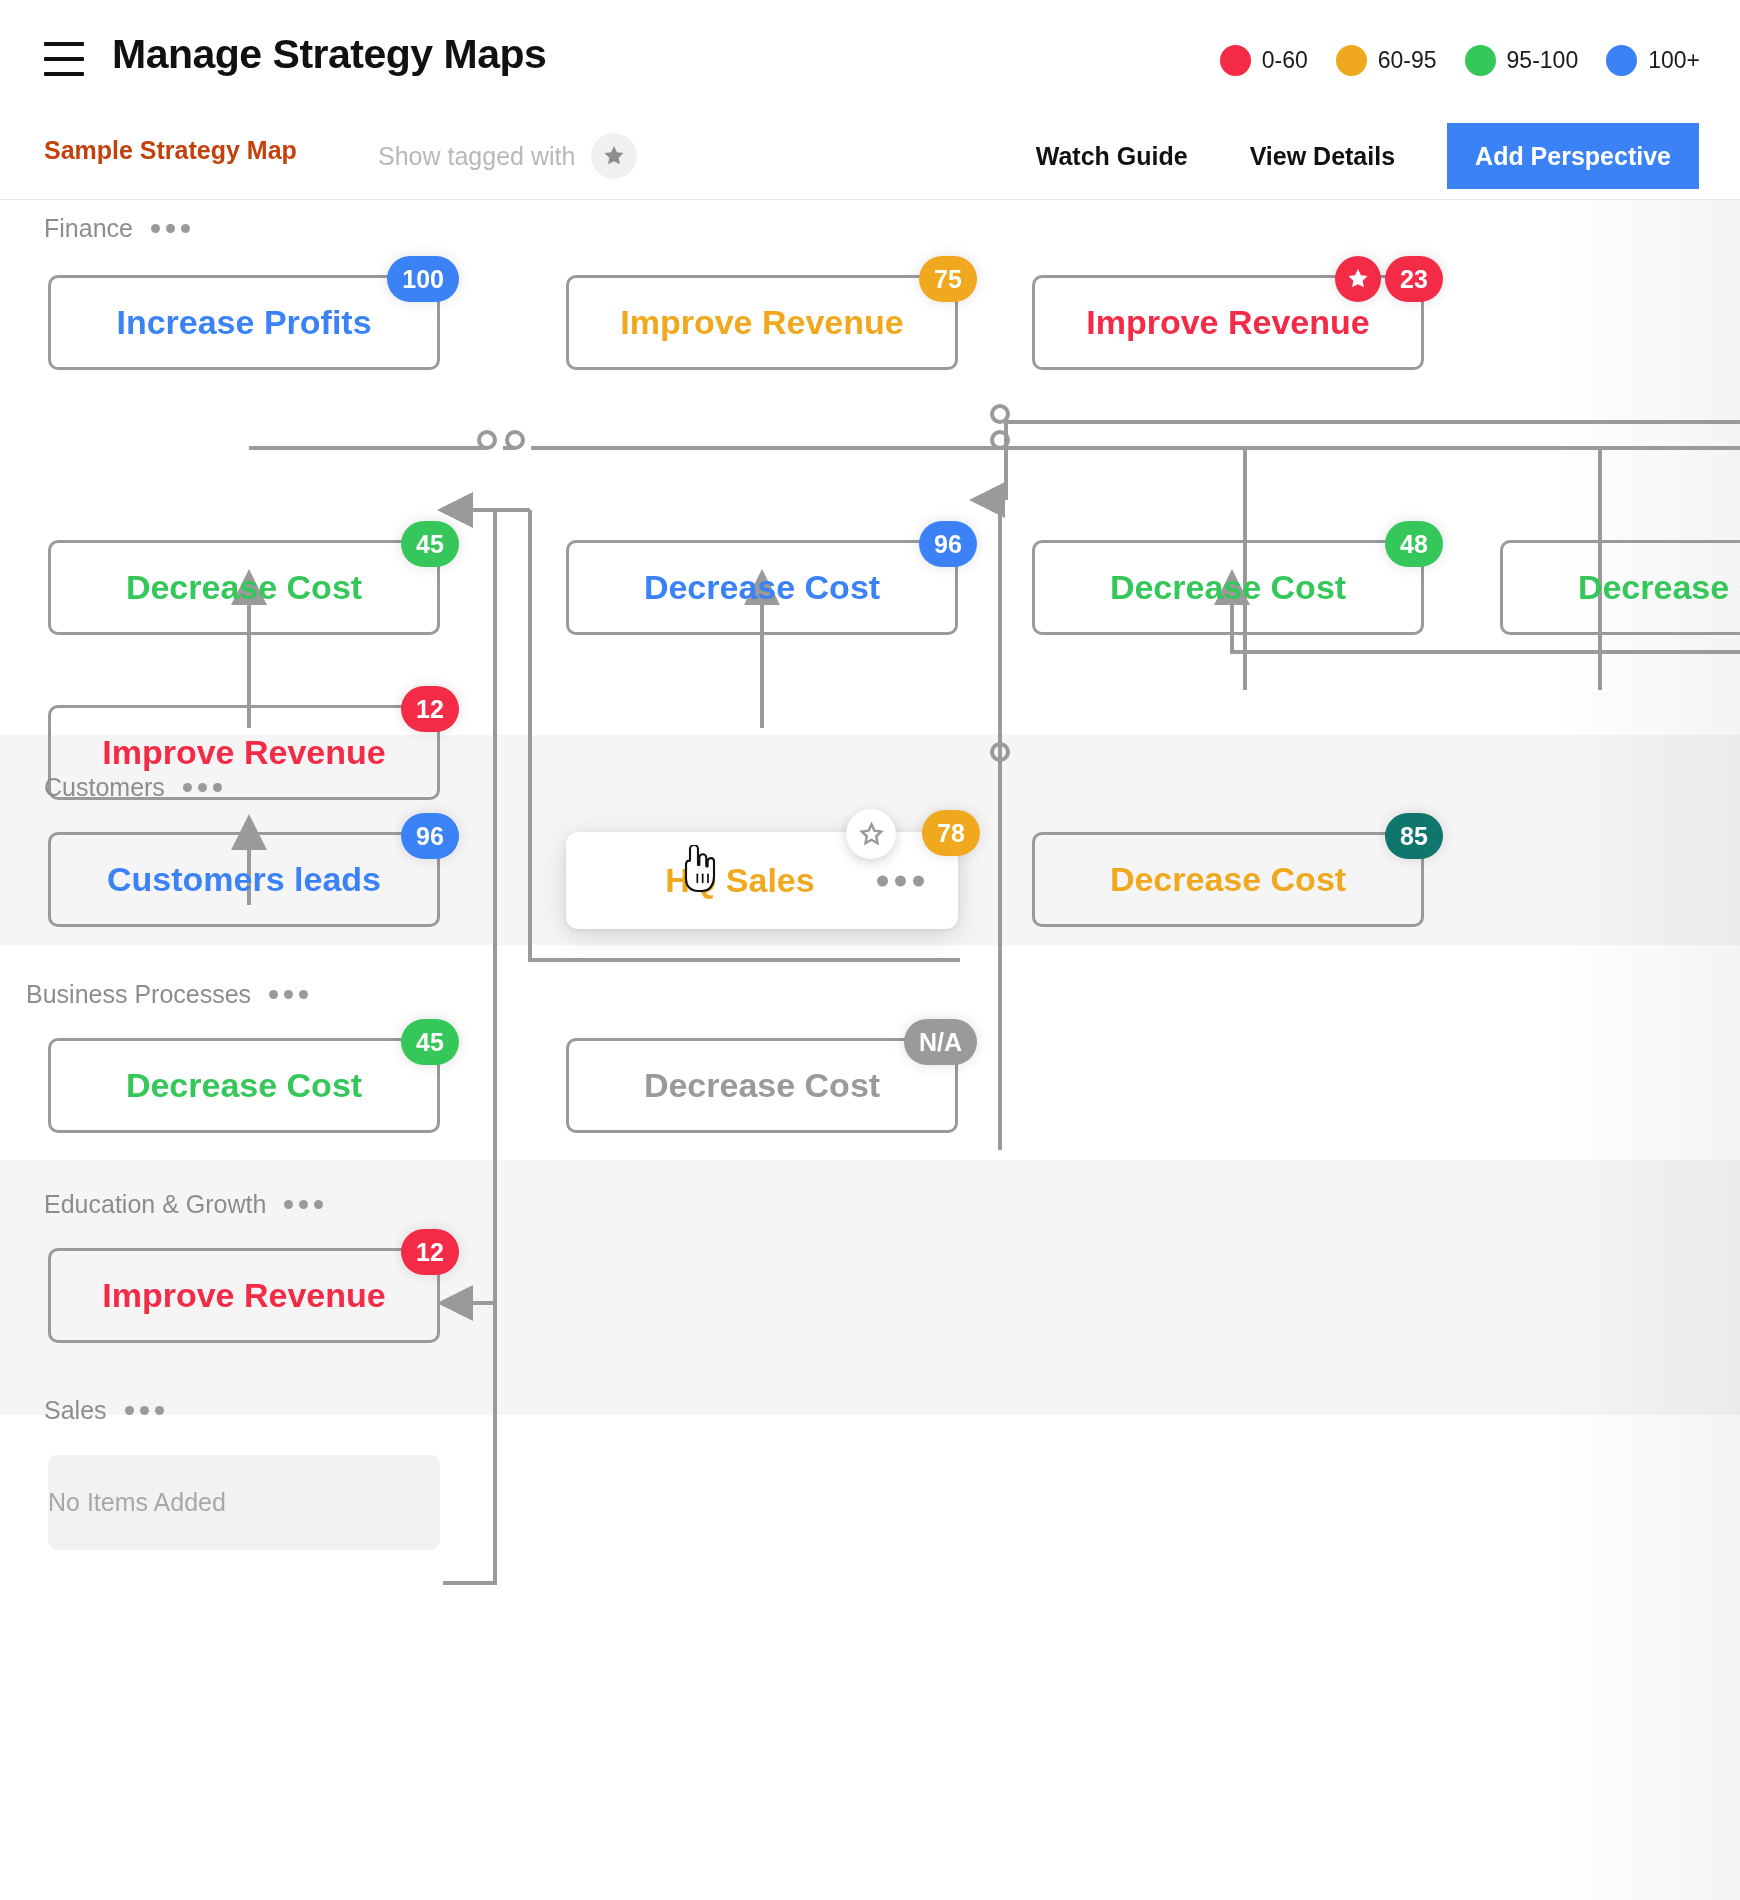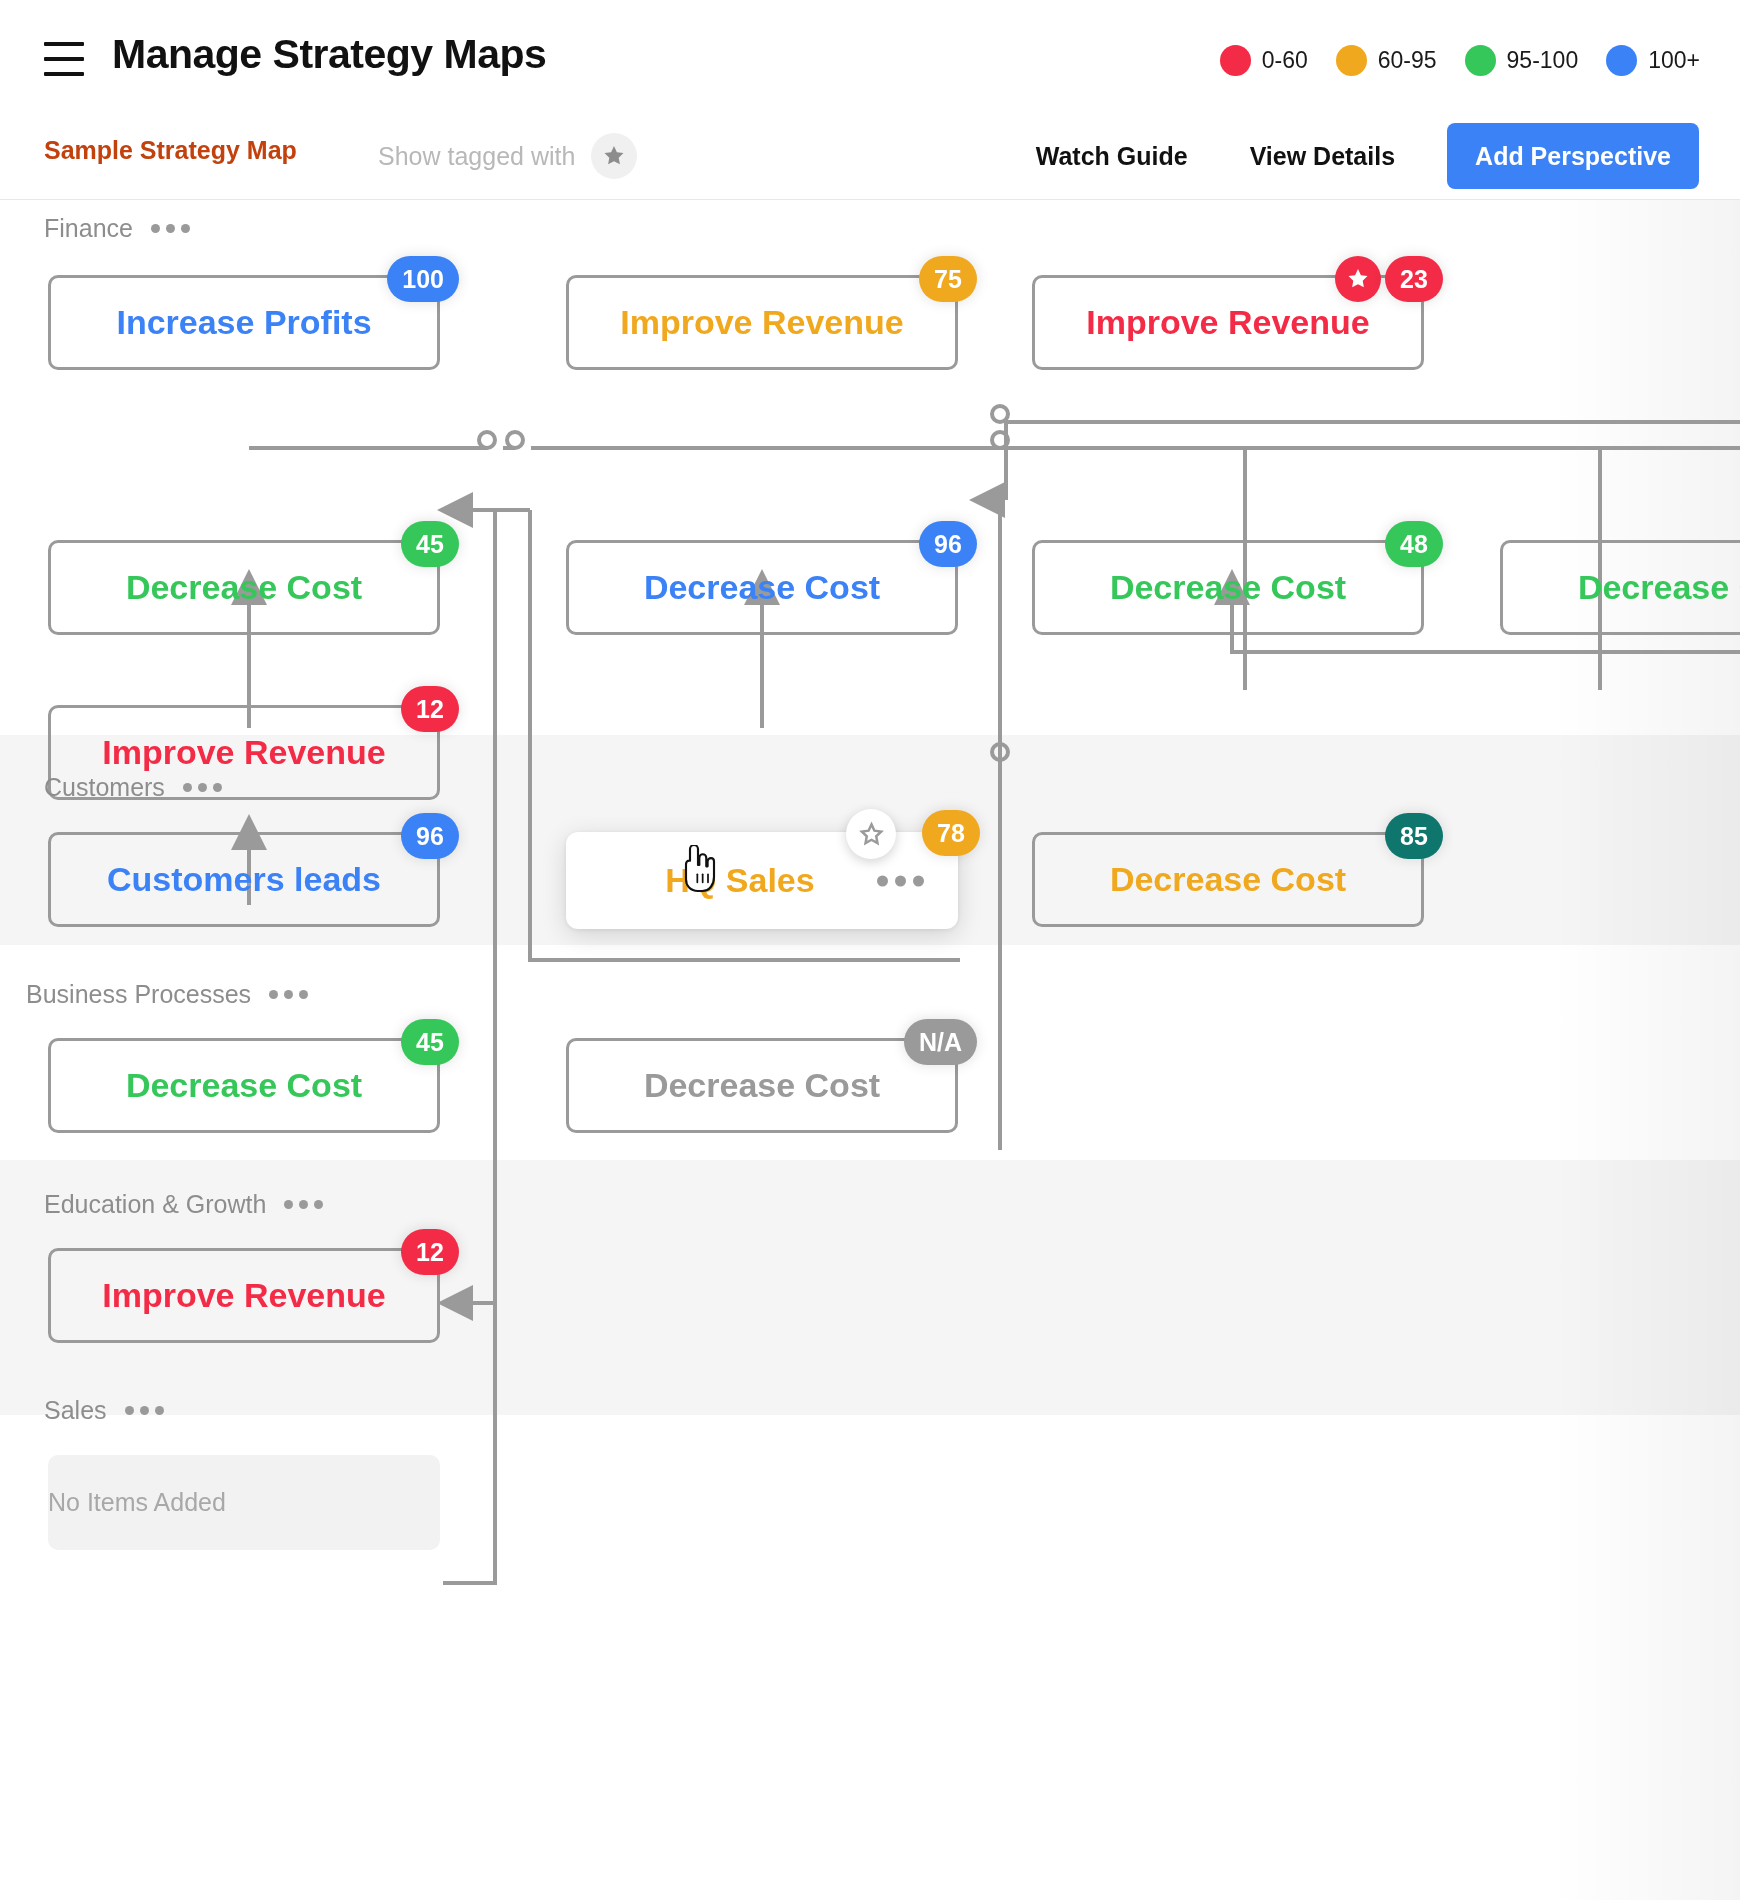--- a/index.html
+++ b/index.html
@@ -26,21 +26,21 @@
 
   .hdr-row2 { position:absolute; left:0; top:115px; width:100%; height:85px; }
   .map-name { position:absolute; left:44px; top:21px; font-size:25px; font-weight:bold; color:#c2410c; }
   .tagfilter { position:absolute; left:378px; top:18px; display:flex; align-items:center; gap:16px; }
   .tagfilter-label { font-size:25px; color:#b8b8b8; }
   .tag-star-btn { width:46px; height:46px; border-radius:50%; background:#f0f0f0; display:flex; align-items:center; justify-content:center; cursor:pointer; }
   .tag-star-btn svg { width:24px; height:24px; fill:#8d8d8d; }
 
   .hdr-actions { position:absolute; right:41px; top:8px; display:flex; align-items:center; gap:6px; }
   .link-btn { font-size:25px; font-weight:bold; color:#111; padding:0 28px; cursor:pointer; line-height:66px; }
-  .primary-btn { margin-left:18px; background:#3b82f6; color:#fff; font-size:25px; font-weight:bold; border:none; border-radius:8px; padding:15px 28px; height:66px; cursor:pointer; font-family:"Liberation Sans", sans-serif; }
+  .primary-btn { margin-left:18px; background:#3b82f6; color:#fff; font-size:25px; font-weight:bold; border:none; border-radius:0; padding:15px 28px; height:66px; cursor:pointer; font-family:"Liberation Sans", sans-serif; }
 
   
   .canvas { position:absolute; left:0; top:200px; width:1740px; height:1700px; overflow:hidden; background:#fff; }
   .band { position:absolute; left:0; width:1740px; }
   .band.alt { background:#f5f5f5; }
   .band-shade { position:absolute; right:0; top:0; width:190px; height:100%;
     background:linear-gradient(to right, rgba(0,0,0,0), rgba(0,0,0,0.045)); pointer-events:none; }
 
   .sec-head { position:absolute; display:flex; align-items:center; gap:18px; }
   .sec-title { font-size:25px; color:#8d8d8d; }

